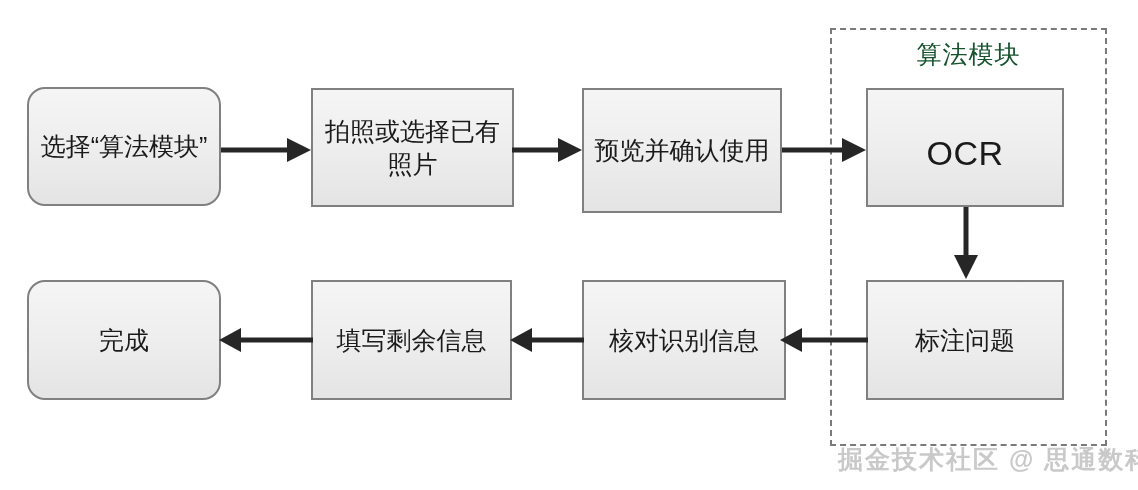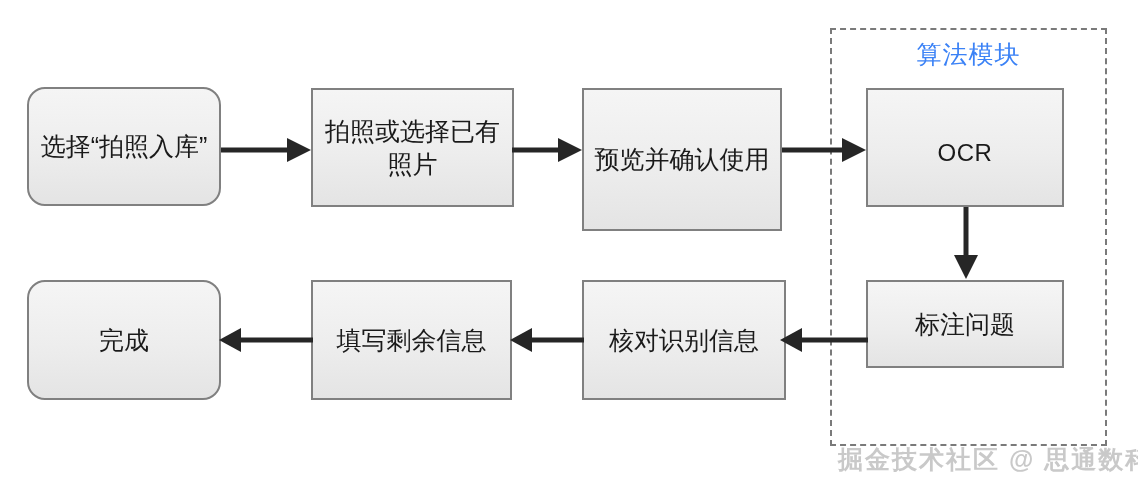--- a/index.html
+++ b/index.html
@@ -20,21 +20,21 @@
   .group-box {
     position: absolute;
     border: 2px dashed #7a7a7a;
     background: transparent;
     box-sizing: border-box;
   }
   .group-title {
     position: absolute;
     text-align: center;
     font-size: 25px;
-    color: #3b82f6;
+    color: #14532d;
     letter-spacing: 1px;
     white-space: nowrap;
   }
   .node {
     position: absolute;
     box-sizing: border-box;
     border: 2px solid #808080;
     background: linear-gradient(to bottom, #f5f5f5 0%, #ededed 55%, #e4e4e4 100%);
     display: flex;
     align-items: center;
@@ -46,21 +46,21 @@
     padding: 4px 10px;
   }
   .node.rounded {
     border-radius: 18px;
   }
   .node .label {
     display: block;
     width: 100%;
   }
   .node.latin .label {
-    font-size: 24px;
+    font-size: 34px;
     letter-spacing: 0.5px;
     margin-top: 11px;
   }
   
   .conn {
     position: absolute;
   }
   .conn svg {
     display: block;
     overflow: visible;
@@ -76,48 +76,48 @@
 </style>
 </head>
 <body>
 
 <div id="canvas">
 
   <div class="group-box" style="left:830px; top:28px; width:277px; height:418px;"></div>
   <div class="group-title" style="left:830px; top:38px; width:277px;">算法模块</div>
 
   <div class="node rounded" style="left:27px; top:87px; width:194px; height:119px;">
-    <span class="label">选择“拍照入库”</span>
+    <span class="label">选择“算法模块”</span>
   </div>
 
   <div class="node" style="left:311px; top:88px; width:203px; height:119px;">
     <span class="label">拍照或选择已有照片</span>
   </div>
 
-  <div class="node" style="left:582px; top:88px; width:200px; height:143px;">
+  <div class="node" style="left:582px; top:88px; width:200px; height:125px;">
     <span class="label">预览并确认使用</span>
   </div>
 
   <div class="node latin" style="left:866px; top:88px; width:198px; height:119px;">
     <span class="label">OCR</span>
   </div>
 
   <div class="node rounded" style="left:27px; top:280px; width:194px; height:120px;align-items:center;">
     <span class="label">完成</span>
   </div>
 
   <div class="node" style="left:311px; top:280px; width:201px; height:120px;">
     <span class="label">填写剩余信息</span>
   </div>
 
   <div class="node" style="left:582px; top:280px; width:204px; height:120px;">
     <span class="label">核对识别信息</span>
   </div>
 
-  <div class="node" style="left:866px; top:280px; width:198px; height:88px;">
+  <div class="node" style="left:866px; top:280px; width:198px; height:120px;">
     <span class="label">标注问题</span>
   </div>
 
   <div class="conn" style="left:221px; top:134px;">
     <svg width="92" height="32" viewBox="0 0 92 32">
       <line x1="0" y1="16" x2="70" y2="16" stroke="#262626" stroke-width="5"></line>
       <polygon points="66,4 90,16 66,28" fill="#262626"></polygon>
     </svg>
   </div>
 

